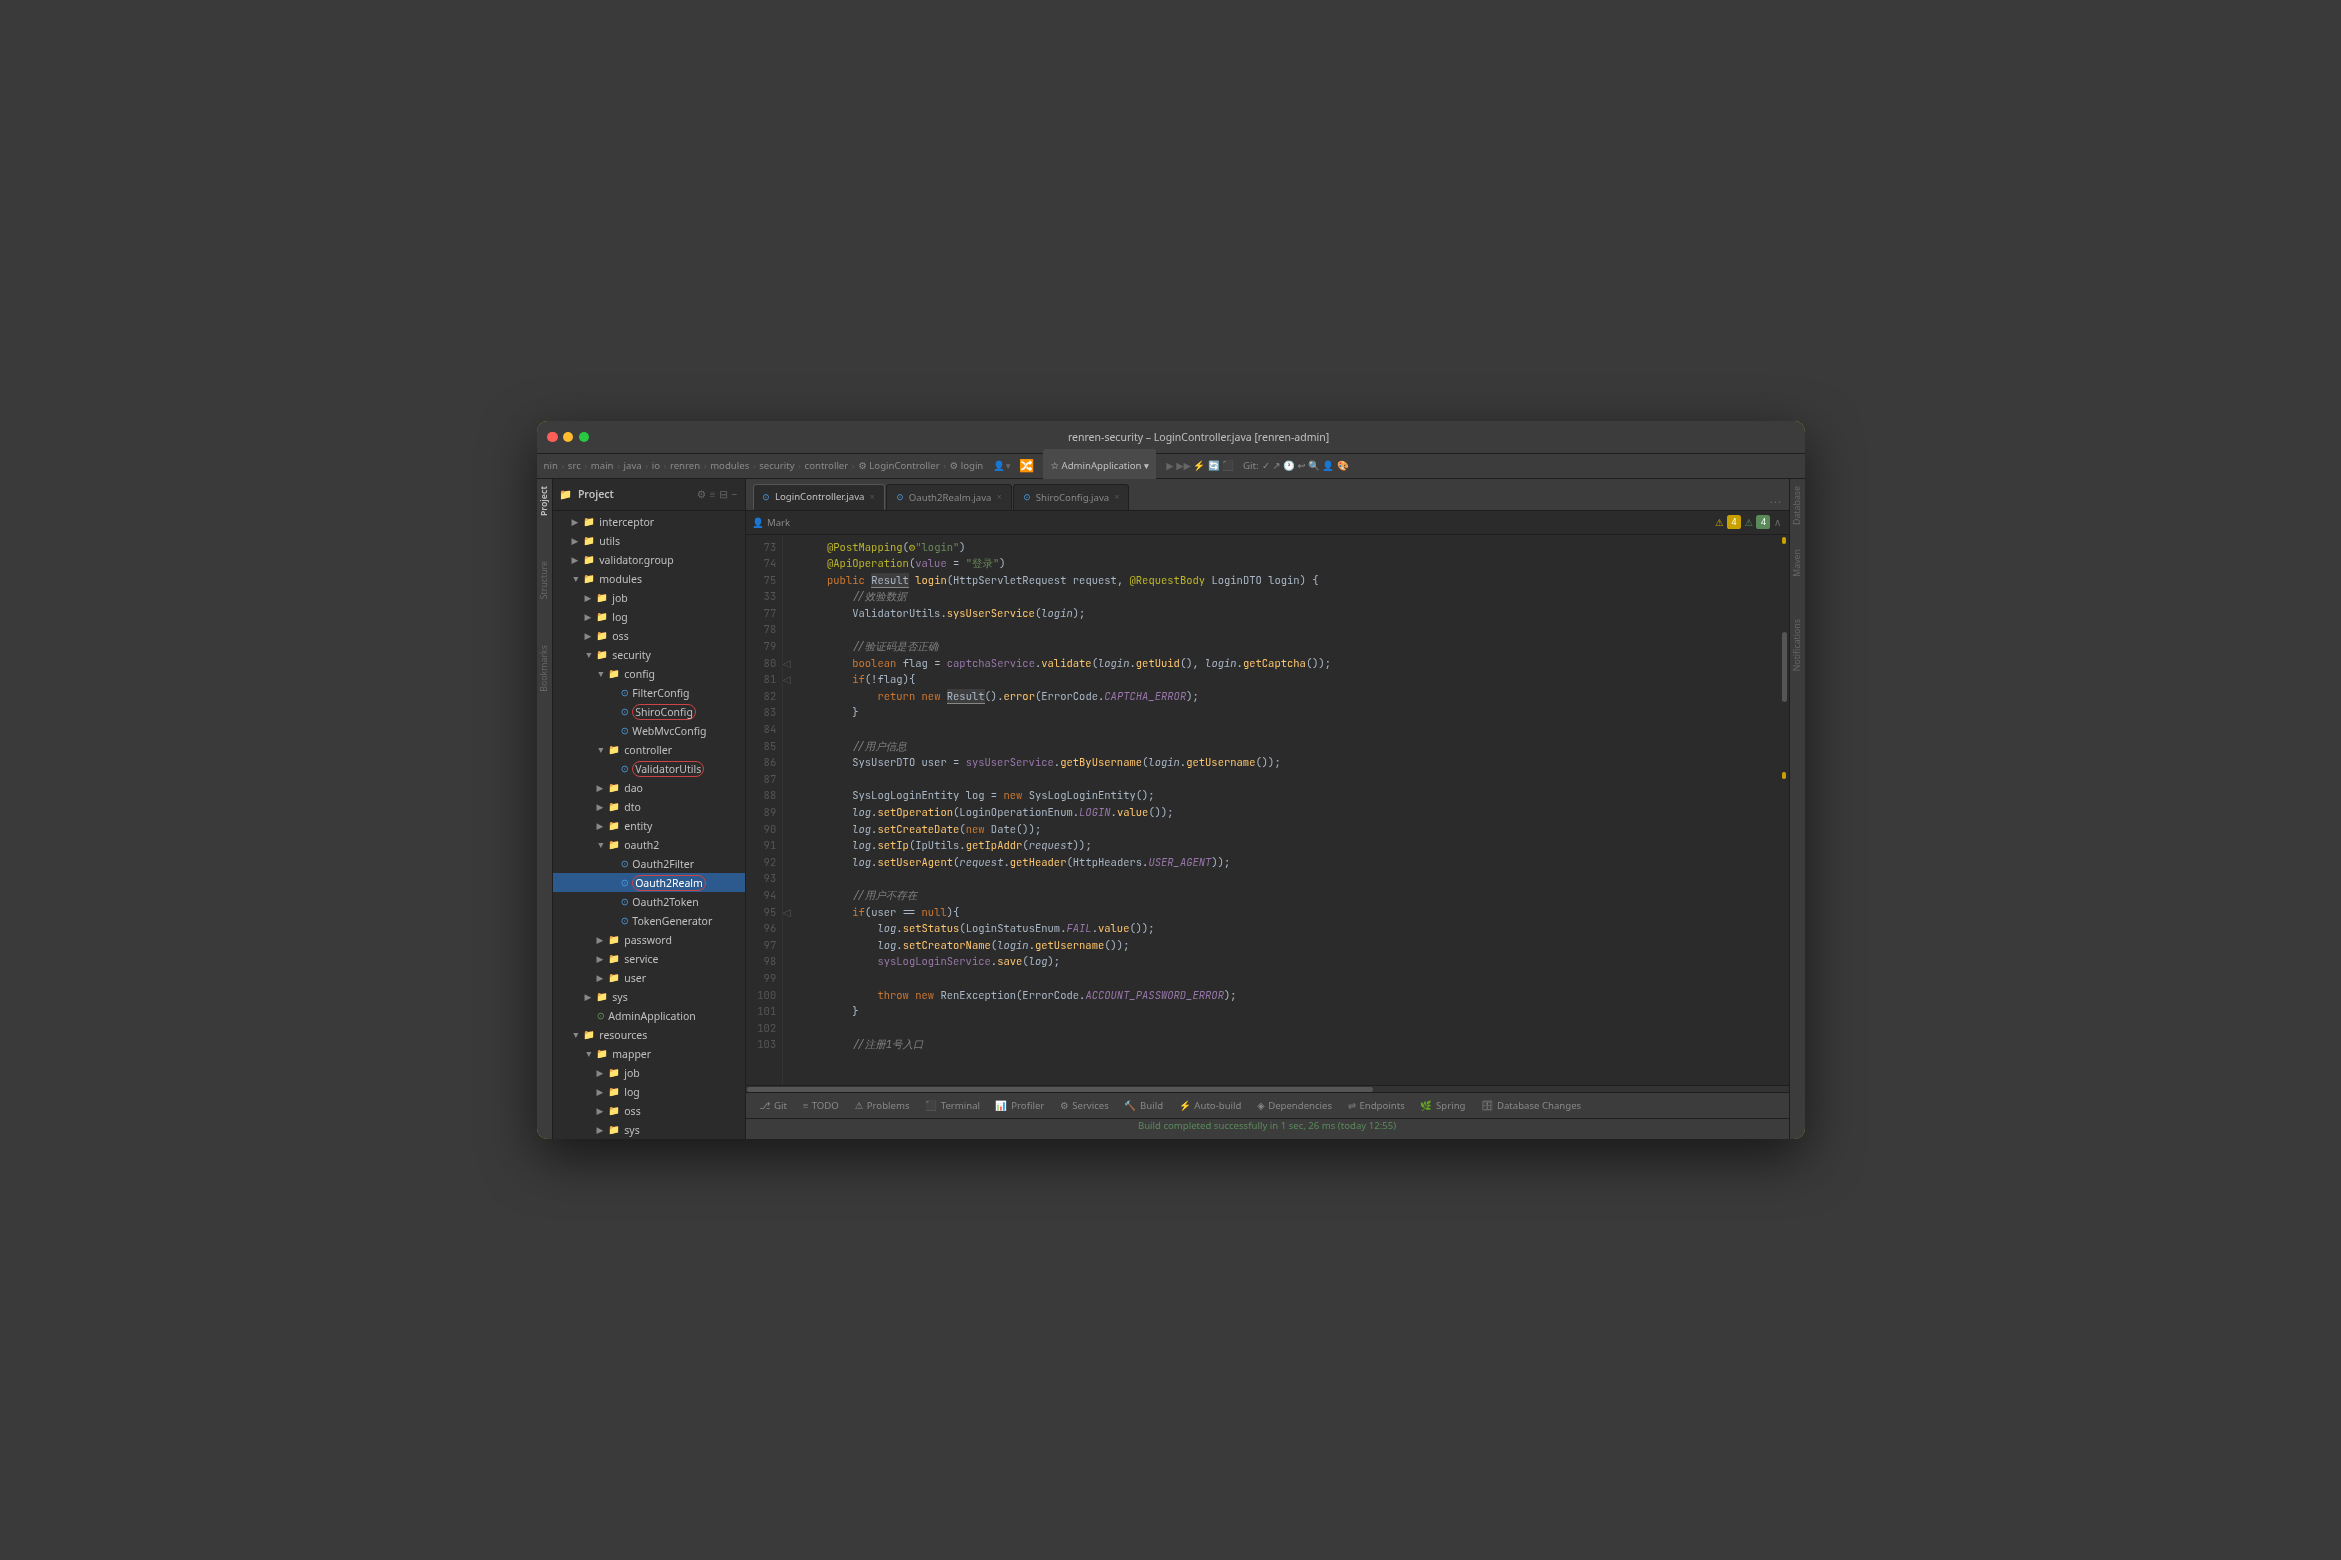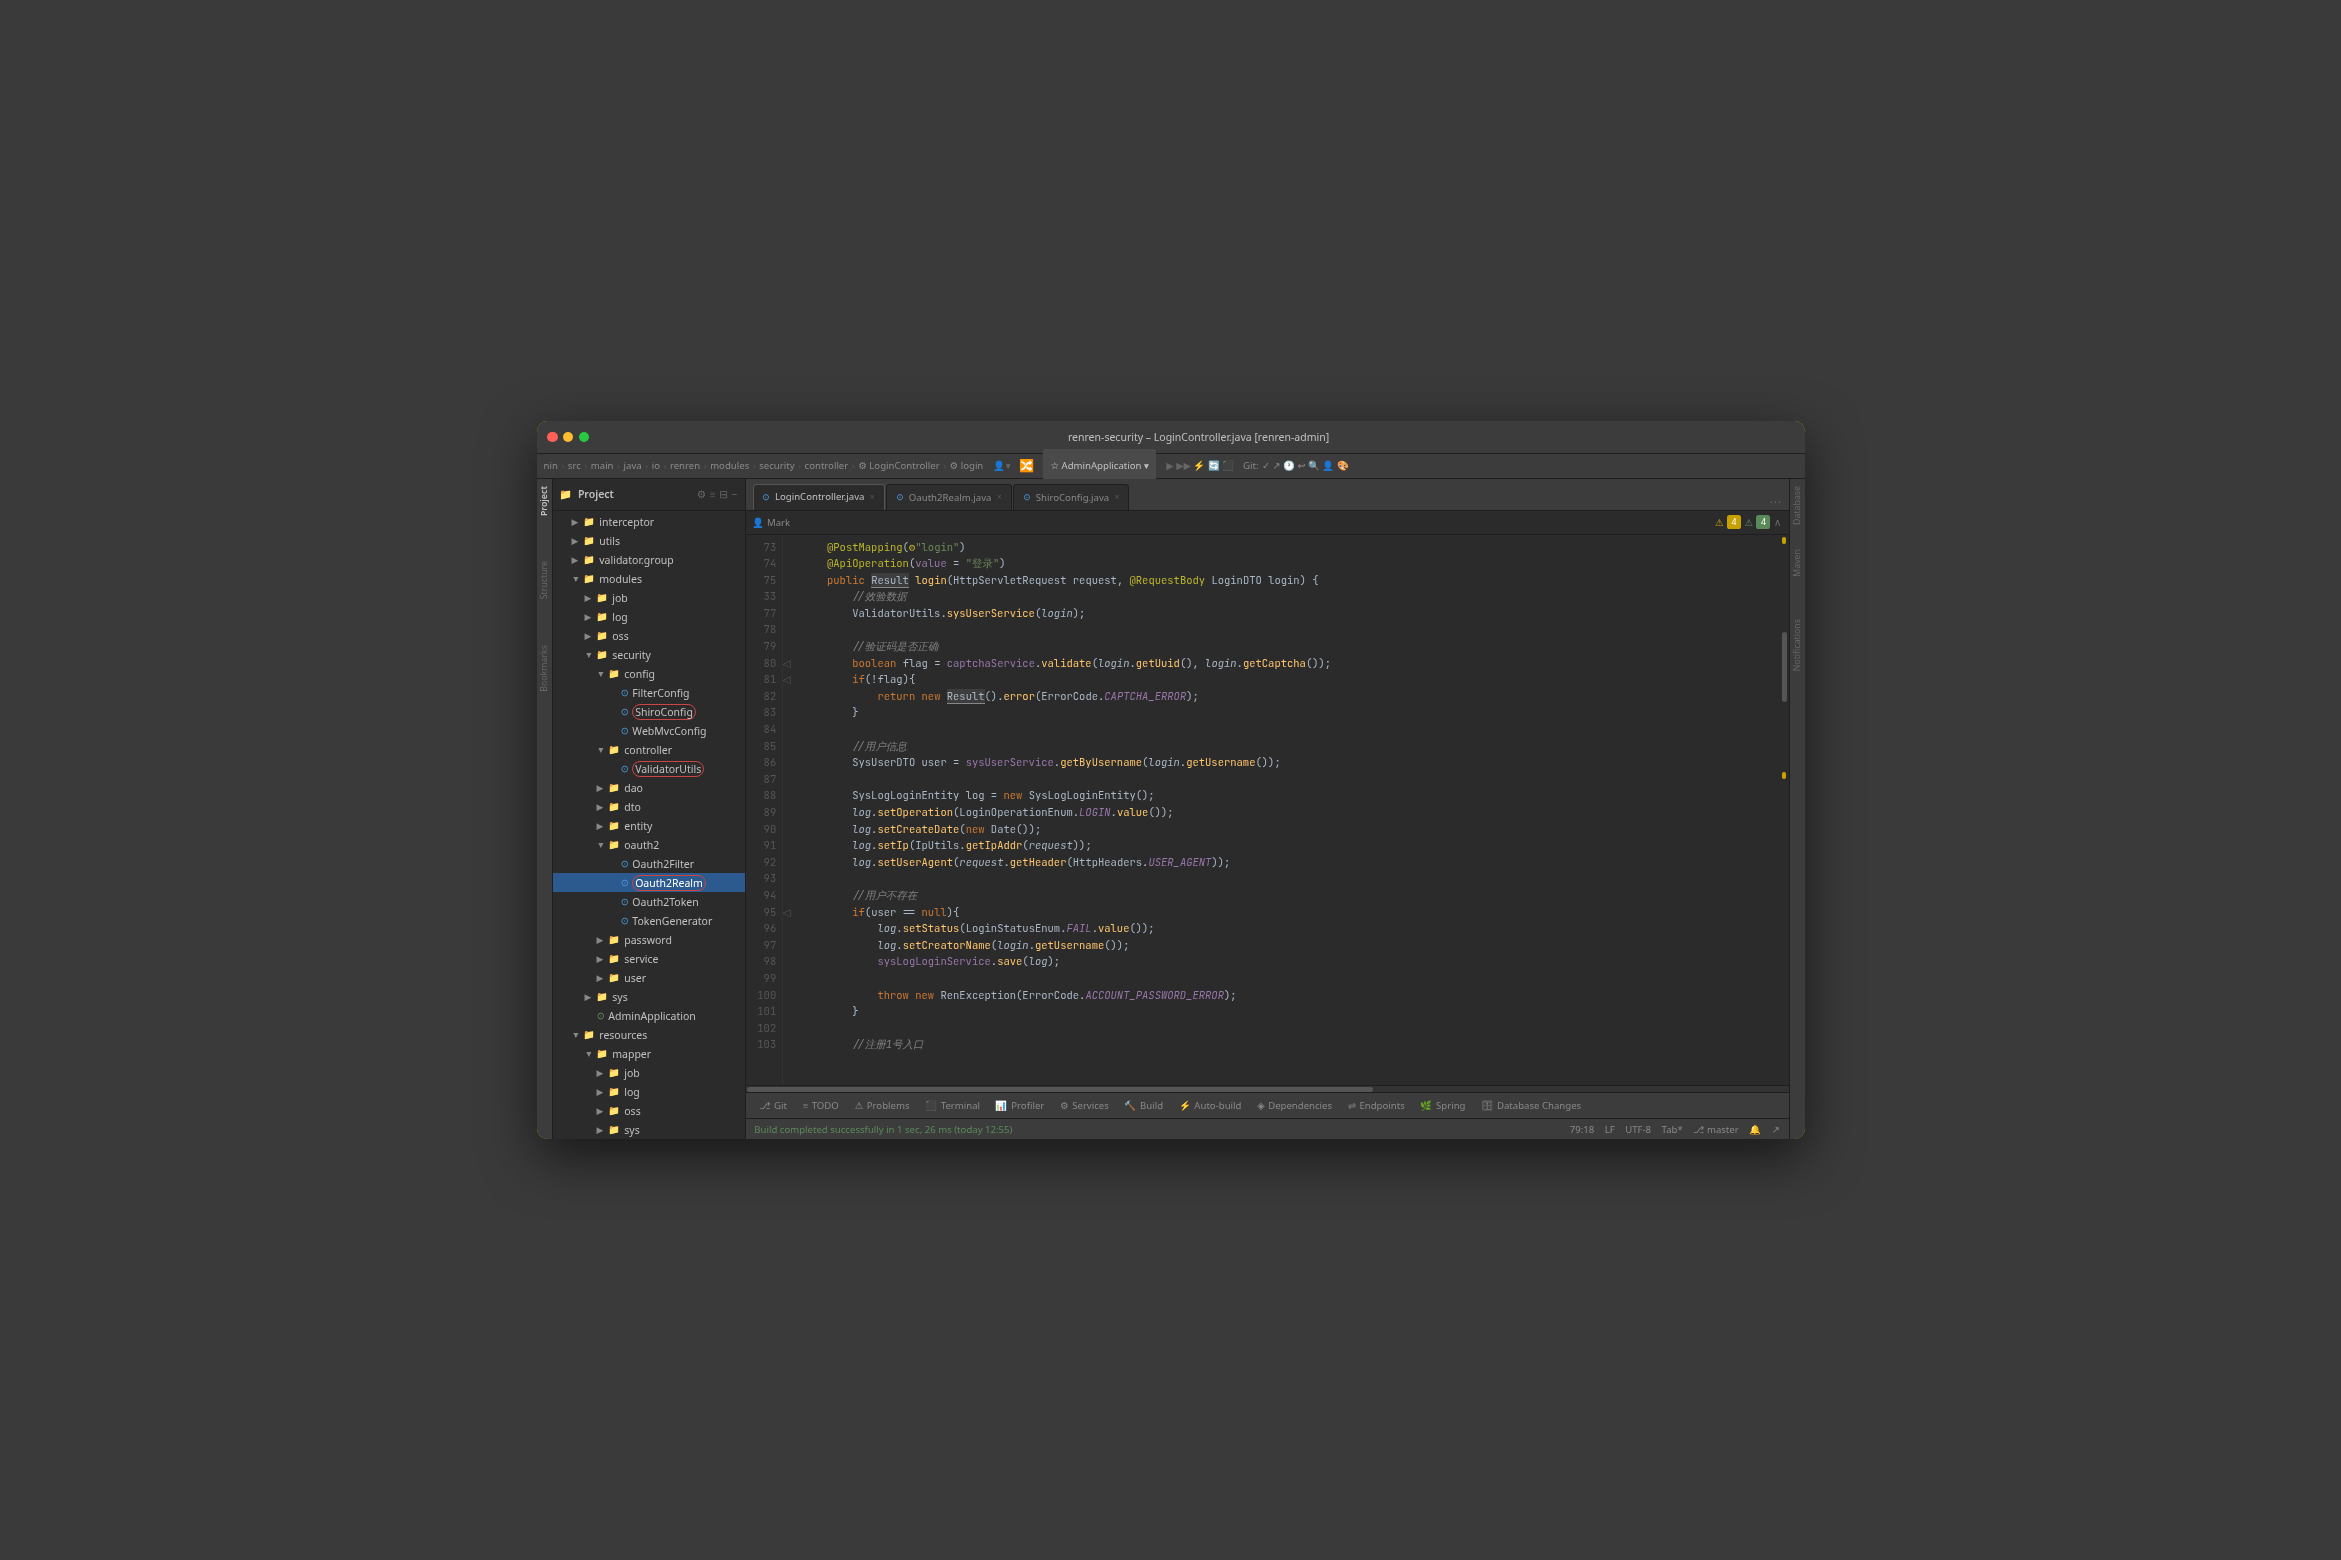--- a/index.html
+++ b/index.html
@@ -259,20 +259,21 @@
       background: #3c3c3c;
       height: 21px;
       display: flex;
       align-items: center;
       padding: 0 8.8px;
       gap: 10.5px;
       font-size: 9.6px;
       color: #888;
       border-top: 0.9px solid #1e1e1e;
       flex-shrink: 0;
+      flex-direction: column;
     }
     .status-success { color: #5a8a5a; }
     .right-panel {
       width: 16px;
       background: #3c3c3c;
       border-left: 0.9px solid #1e1e1e;
       display: flex;
       flex-direction: column;
       align-items: center;
       gap: 7px;

